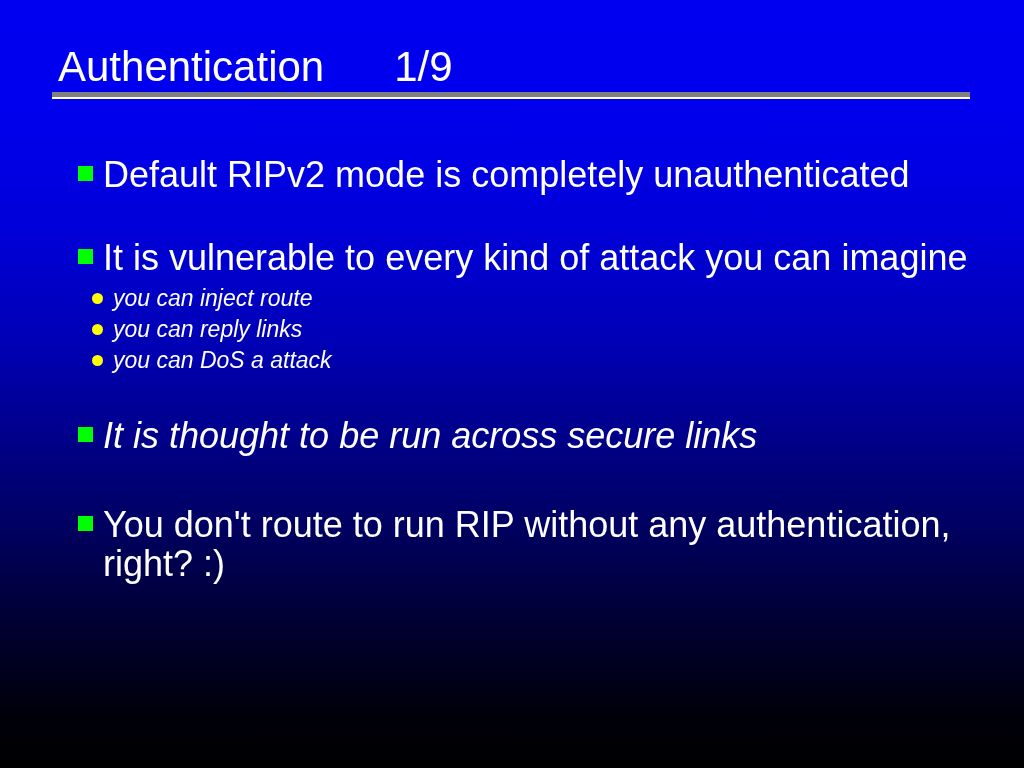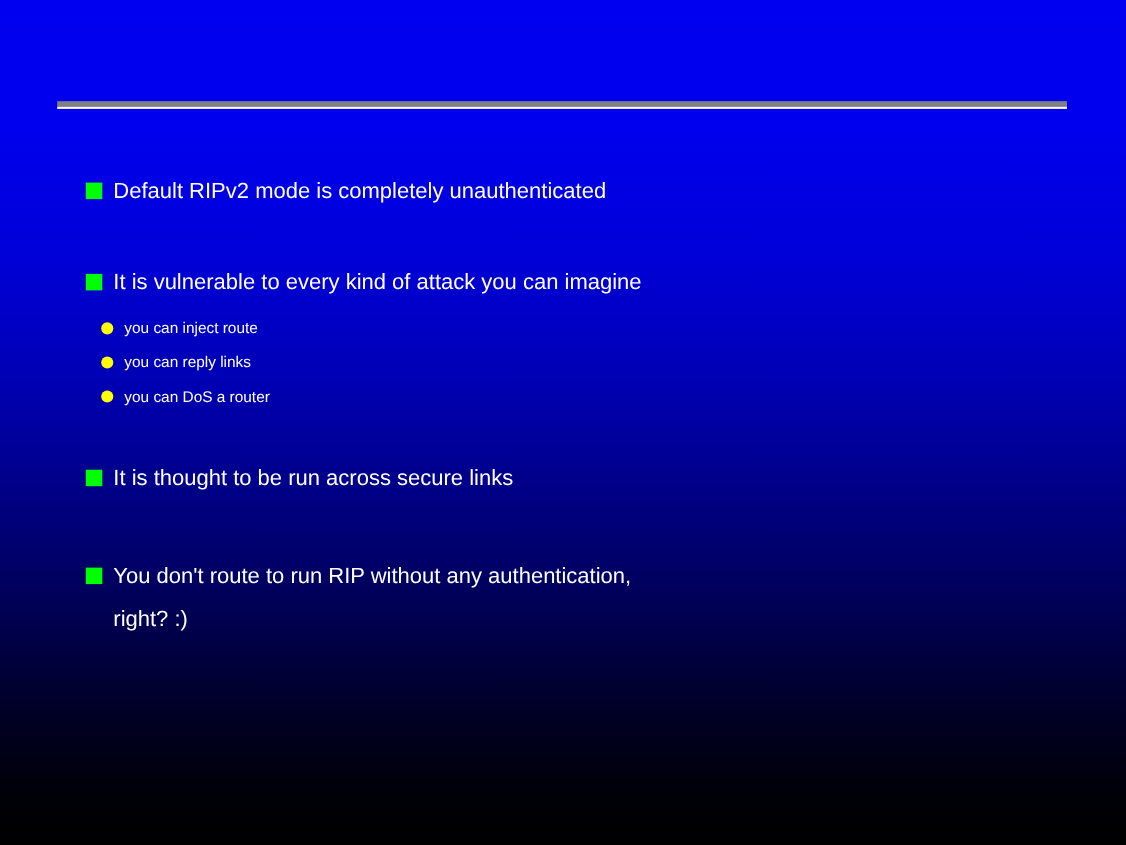--- a/index.html
+++ b/index.html
@@ -74,21 +74,21 @@
     position: absolute;
     left: 0;
     top: 0;
     width: 1024px;
   }
   .bullet-l1 {
     position: absolute;
     left: 78px;
     width: 900px;
     color: #ffffff;
-    font-size: 20px;
+    font-size: 36px;
     line-height: 39px;
   }
   .bullet-l1 .marker {
     position: absolute;
     left: 0px;
     top: 11px;
     width: 15px;
     height: 15px;
     background: #00ff00;
     display: inline-block;
@@ -97,22 +97,23 @@
     display: block;
     padding-left: 25px;
     white-space: pre-wrap;
   }
 
   .bullet-l2 {
     position: absolute;
     left: 92px;
     width: 800px;
     color: #ffffff;
-    font-size: 14px;
+    font-size: 23px;
     line-height: 31px;
+    font-style: italic;
   }
   .bullet-l2 .marker {
     position: absolute;
     left: 0px;
     top: 10px;
     width: 11px;
     height: 11px;
     background: #ffff00;
     border-radius: 50%;
     display: inline-block;
@@ -121,20 +122,23 @@
     display: block;
     padding-left: 21px;
     white-space: pre;
   }
 </style>
 </head>
 <body>
 
 <div id="slide">
 
+  <div id="title-block">
+    <h1 id="slide-title">Authentication      1/9</h1>
+  </div>
 
   <div id="title-rule">
     <div class="bar" style="background: rgb(128, 128, 128);"></div>
     <div class="bar-hilite" style="background: rgb(255, 255, 255);"></div>
   </div>
 
   <div id="body">
       <div class="bullet-l1" style="top: 155px;">
         <span class="marker" style="background: rgb(0, 255, 0);"></span>
         <span class="text">Default RIPv2 mode is completely unauthenticated</span>
@@ -146,23 +150,23 @@
       <div class="bullet-l2" style="top: 283px;">
         <span class="marker" style="background: rgb(255, 255, 0);"></span>
         <span class="text">you can inject route</span>
       </div>
       <div class="bullet-l2" style="top: 314px;">
         <span class="marker" style="background: rgb(255, 255, 0);"></span>
         <span class="text">you can reply links</span>
       </div>
       <div class="bullet-l2" style="top: 345px;">
         <span class="marker" style="background: rgb(255, 255, 0);"></span>
-        <span class="text">you can DoS a router</span>
+        <span class="text">you can DoS a attack</span>
       </div>
-      <div class="bullet-l1" style="top: 416px;">
+      <div class="bullet-l1" style="top: 416px; font-style: italic;">
         <span class="marker" style="background: rgb(0, 255, 0);"></span>
         <span class="text">It is thought to be run across secure links</span>
       </div>
       <div class="bullet-l1" style="top: 505px;">
         <span class="marker" style="background: rgb(0, 255, 0);"></span>
         <span class="text">You don't route to run RIP without any authentication,
 right? :)</span>
       </div>
     </div>
 

